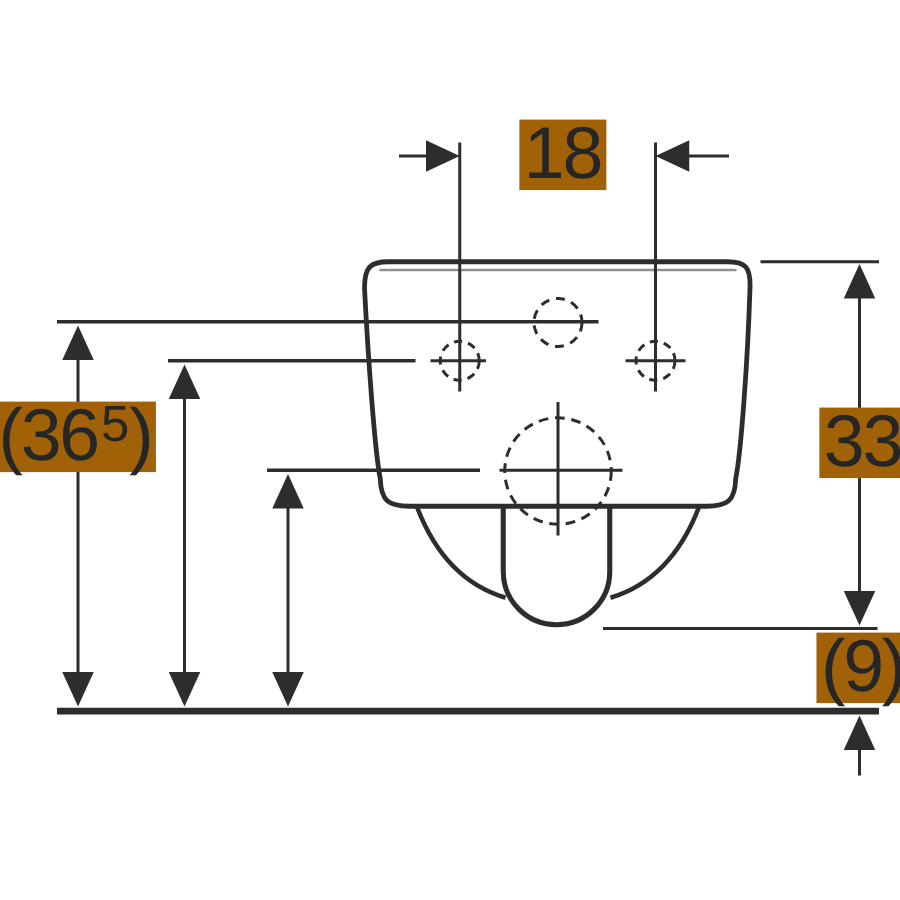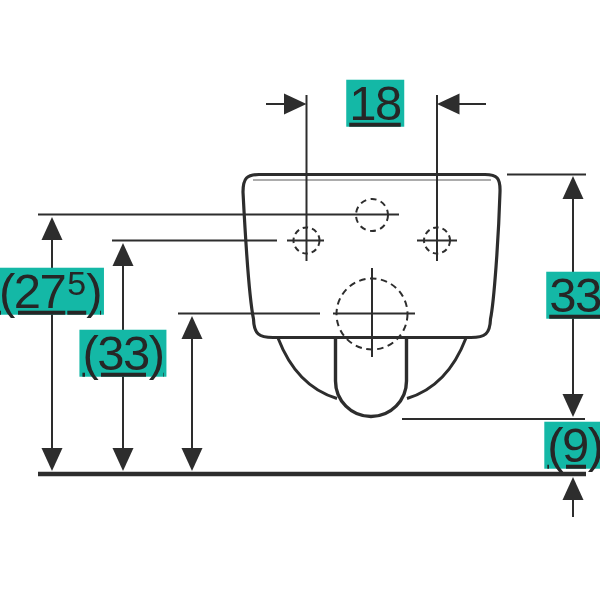--- a/index.html
+++ b/index.html
@@ -12,24 +12,23 @@
     font-family: "Liberation Sans", sans-serif;
   }
   .canvas svg { position: absolute; left: 0; top: 0; }
   .dim-label {
     position: absolute;
     transform: translate(-50%, -50%);
     font-size: 49px;
     line-height: 0.95;
     letter-spacing: -1.5px;
     color: #262626;
-    background: #14b8a6;
+    background: #a16207;
     padding: 0 3px;
     white-space: nowrap;
-    text-decoration: underline;
   }
   .dim-label .sup {
     font-size: 34px;
     letter-spacing: 0;
     position: relative;
     top: -13px;
     margin-left: 2px;
   }
 </style>
 </head>
@@ -103,22 +102,21 @@
     </g>
 
     <g stroke="#2d2d2d" fill="#2d2d2d">
       <path d="M 573,488 V 517" stroke-width="2" fill="none"></path>
       <path d="M 573,477 L 562.5,500 L 583.5,500 Z" stroke="none"></path>
     </g>
   </svg>
 
   <div class="dim-label" style="left:375px; top:103px;">18</div>
 
-  <div class="dim-label" style="left:50px; top:291px;"><span>(27</span><span class="sup">5</span><span>)</span></div>
+  <div class="dim-label" style="left:50px; top:291px;"><span>(36</span><span class="sup">5</span><span>)</span></div>
 
-  <div class="dim-label" style="left:123px; top:353px;">(33)</div>
 
 
   <div class="dim-label" style="left:575px; top:295px;">33</div>
 
   <div class="dim-label" style="left:575px; top:445px;">(9)</div>
 
 </div>
 
 </body></html>

